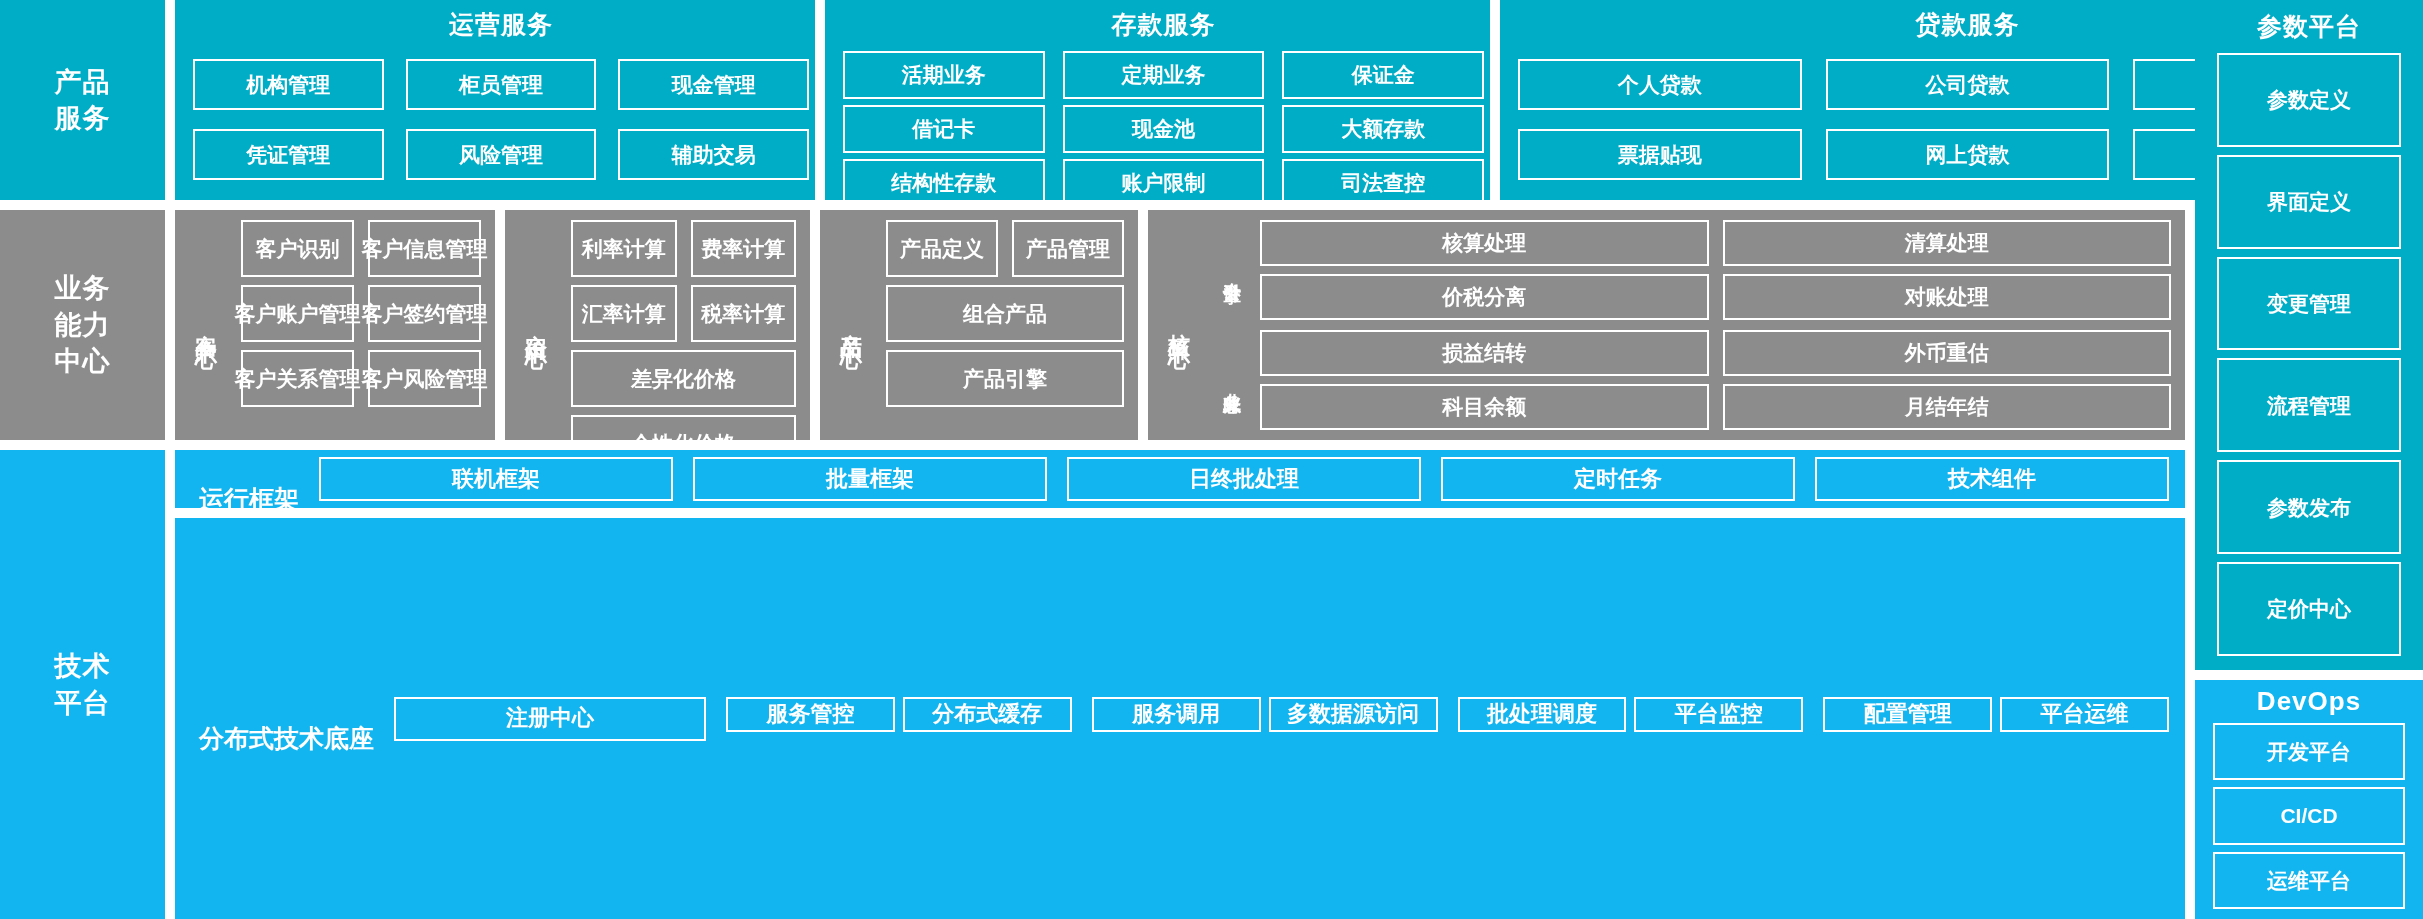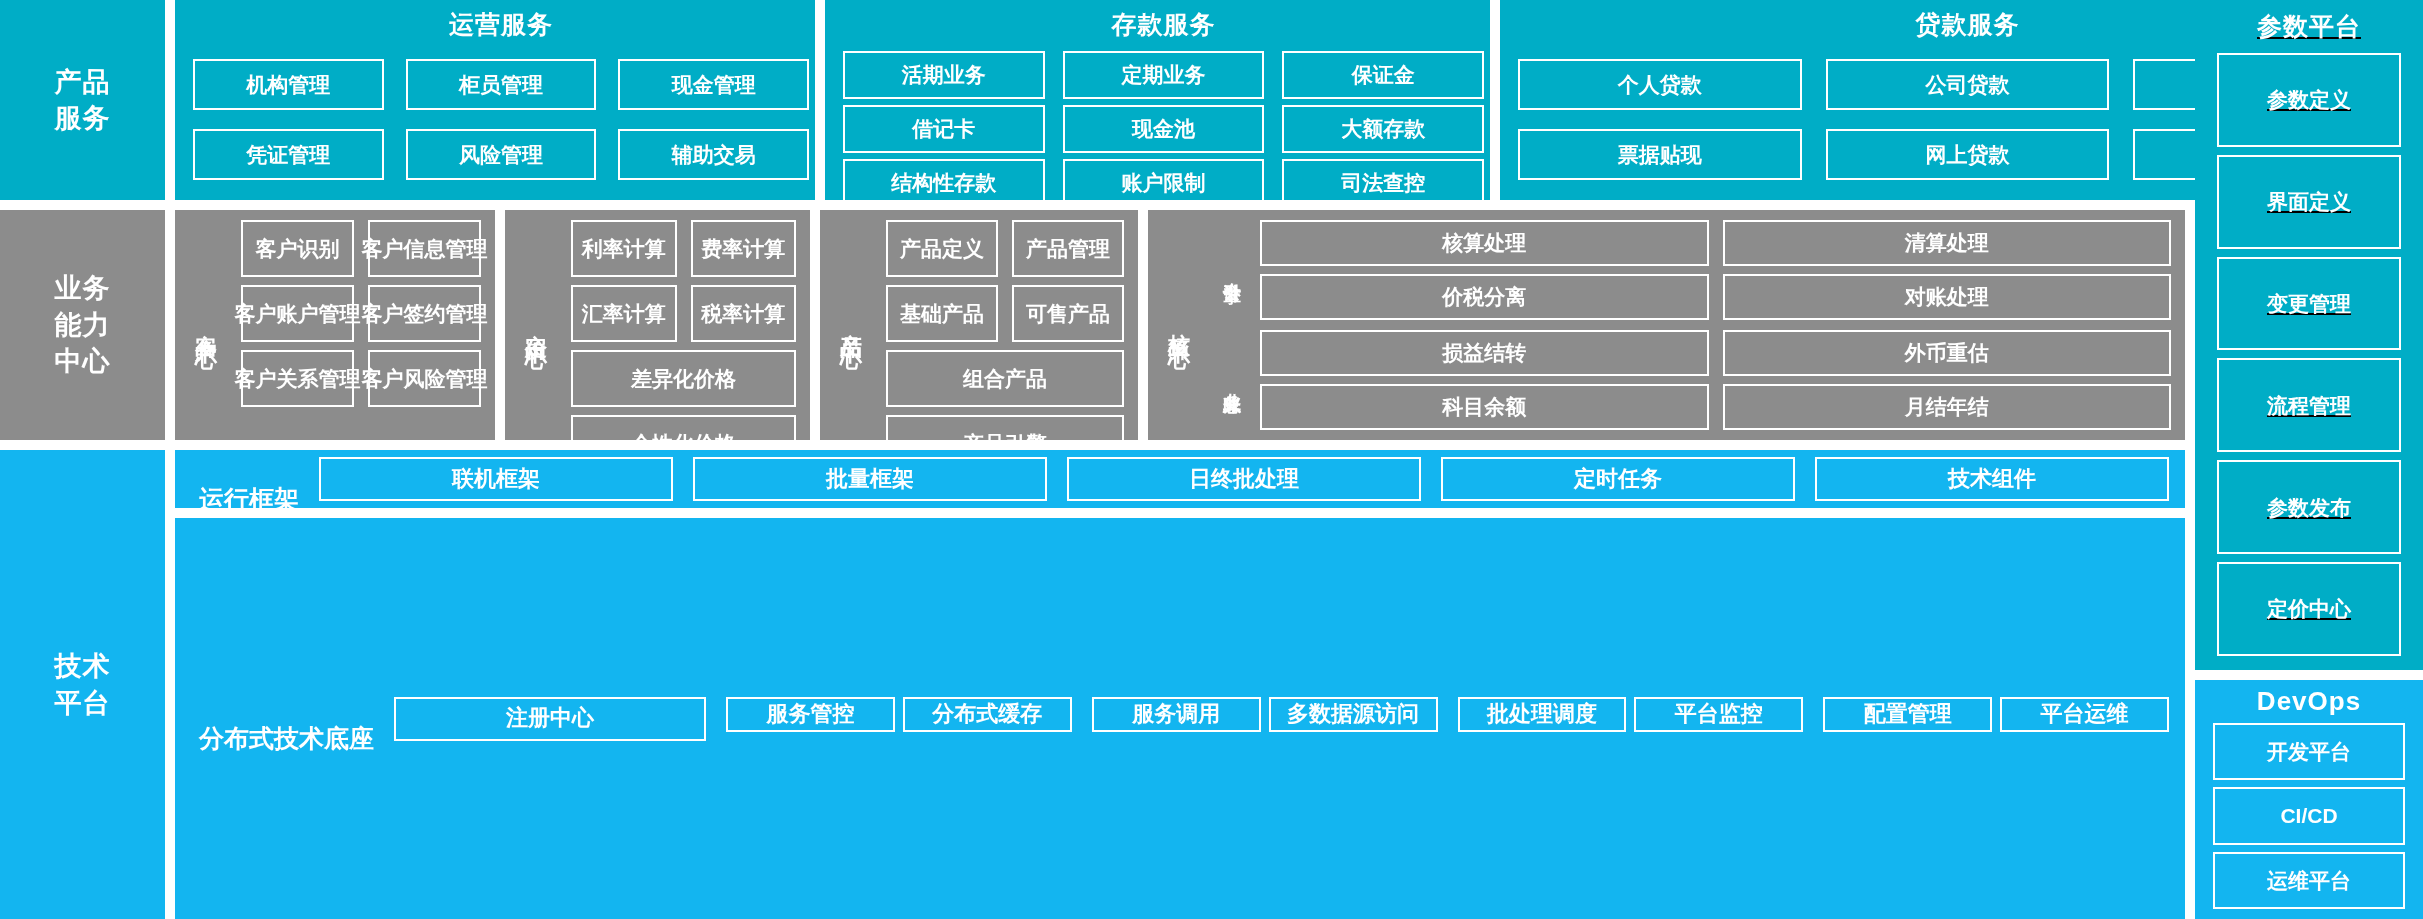--- a/index.html
+++ b/index.html
@@ -101,21 +101,21 @@
   .tech-strip-run { height: 58px; }
   .tech-strip-base { flex: 1 1 auto; }
   .base-reg { flex: 0 0 312px; height: 78px; font-size: 22px; }
   .base-col { flex: 1 1 0; display: flex; flex-direction: row; gap: 8px; min-width: 0; }
   .base-col .cell { height: 35px; }
 
   
   .rail { width: 228px; flex: 0 0 228px; display: flex; flex-direction: column; gap: 10px; }
   .rail-param {
     height: 670px; padding: 10px 22px 14px 22px;
-    display: flex; flex-direction: column; text-decoration: underline;
+    display: flex; flex-direction: column;
   }
   .rail-title {
     color: #ffffff; font-weight: bold; font-size: 25px;
     text-align: center; margin-bottom: 10px; letter-spacing: 1px;
   }
   .rail-list { flex: 1 1 auto; display: flex; flex-direction: column; justify-content: space-evenly; gap: 8px; }
   .rail-list .cell { height: 50px; font-size: 21px; }
   .rail-dev {
     flex: 1 1 auto; padding: 6px 18px 10px 18px;
     display: flex; flex-direction: column;
@@ -256,24 +256,20 @@
           </div>
         </div>
       </div>
 
       <div class="center-box grey c-product">
         <div class="center-name">产品中心</div>
         <div class="center-cols">
           <div class="center-line">
             <div class="cell">产品定义</div>
             <div class="cell">产品管理</div>
-          </div>
-          <div class="center-line">
-            <div class="cell">基础产品</div>
-            <div class="cell">可售产品</div>
           </div>
           <div class="center-line">
             <div class="cell">组合产品</div>
           </div>
           <div class="center-line">
             <div class="cell">产品引擎</div>
           </div>
         </div>
       </div>
 

